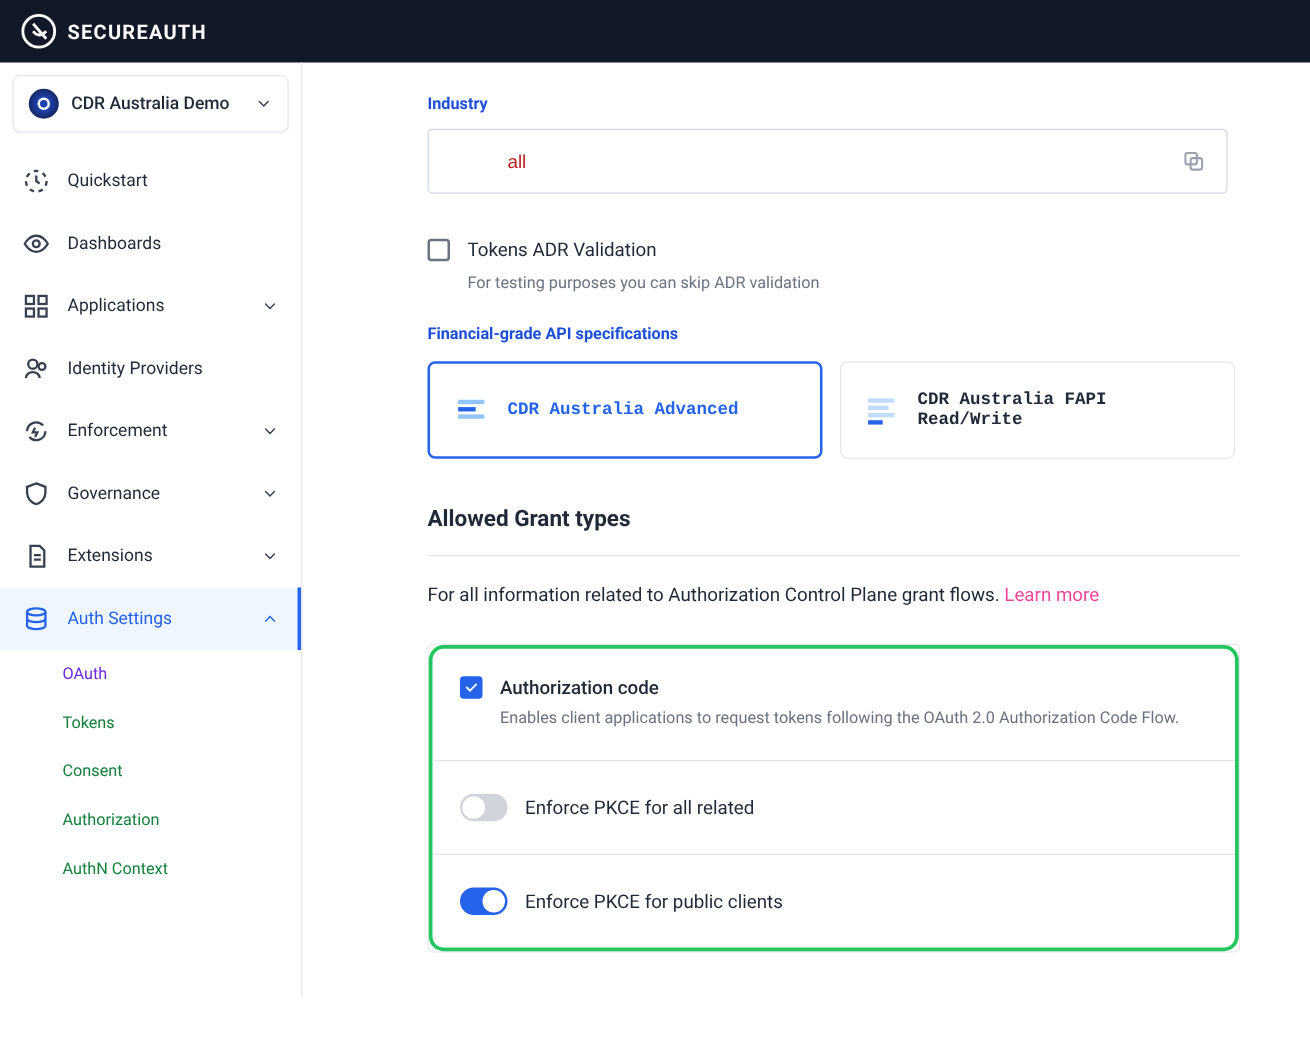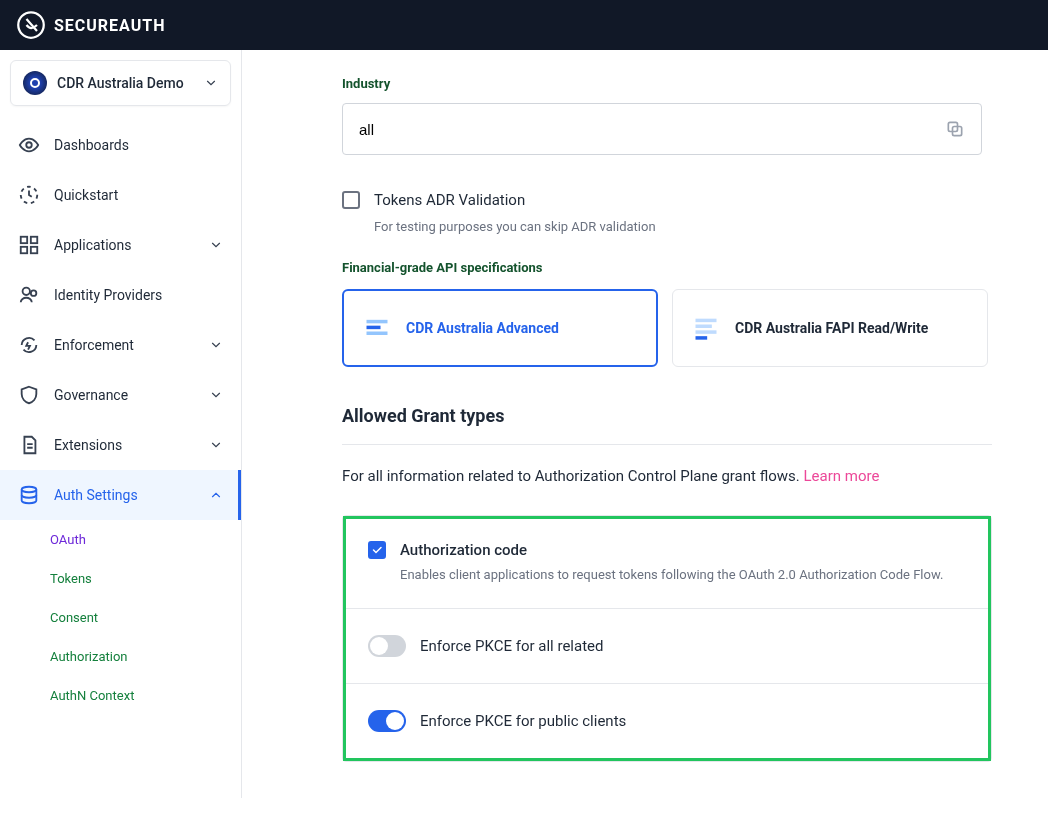--- a/index.html
+++ b/index.html
@@ -21,41 +21,41 @@
 .nav-item.active { background:#eff6ff; color:#2563eb; }
 .nav-item.active .icon svg { stroke:#2563eb; fill:none; }
 .nav-item.active::after { content:""; position:absolute; right:0; top:0; bottom:0; width:3px; background:#2563eb; }
 .nav-item .icon { width:22px; display:flex; justify-content:center; }
 .nav-item .chev { margin-left:auto; }
 .nav-item .chev svg { width:14px; height:14px; }
 .sub-nav { padding-left:50px; }
 .sub-item { padding:12px 0; font-size:13px; color:#15803d; cursor:pointer; }
 .sub-item.active { color:#6d28d9; }
 .main { flex:1; overflow-y:auto; padding:0 56px 30px 100px; }
-.field-label { font-size:13px; font-weight:700; color:#14532d; margin:26px 0 12px; }
+.field-label { font-size:13px; font-weight:700; color:#1d4ed8; margin:26px 0 12px; }
 .input-box { border:1px solid #d1d5db; border-radius:4px; height:52px; display:flex; align-items:center; padding:0 16px; width:640px; }
-.input-box input { border:none; flex:1; font-size:15px; color:#000000; outline:none; background:transparent; }
+.input-box input { border:none; flex:1; font-size:15px; color:#b91c1c; outline:none; background:transparent;margin-left:47px; }
 .copy-ic { color:#9ca3af; }
 .check-row { display:flex; align-items:center; gap:14px; margin-top:36px; }
 .checkbox { width:18px; height:18px; border:2px solid #6b7280; border-radius:3px; cursor:pointer; flex-shrink:0; }
 .checkbox.on { background:#2563eb; border-color:#2563eb; display:flex; align-items:center; justify-content:center; }
 .chk-label { font-size:15px; color:#1f2937; }
 .helper { font-size:13px; color:#6b7280; margin-left:32px; margin-top:10px; }
 .spec-cards { display:flex; gap:14px; margin-top:14px; }
 .card { border:1px solid #e5e7eb; border-radius:6px; padding:22px 18px; display:flex; align-items:center; gap:14px; width:316px; cursor:pointer; }
 .card.sel { border:2px solid #2563eb; }
 .card.sel .card-title { color:#2563eb; }
 .card-ic { width:30px; height:30px; display:flex; align-items:center; justify-content:center; }
-.card-title { font-size:14px; font-weight:700; color:#1f2937; }
+.card-title { font-size:14px; font-weight:700; color:#1f2937;font-family:Liberation Mono, monospace; }
 .section-title { font-size:18px; font-weight:700; margin:38px 0 18px; }
 .info-text { font-size:15px; color:#1f2937; margin:22px 0 30px; }
 .info-text a { color:#ec4899; text-decoration:none; }
 .divider { border-top:1px solid #e5e7eb; margin-top:18px; }
 .grant-panel { border:1px solid #e5e7eb; border-radius:4px; padding:0; }
-.grant-box { border:3px solid #22c55e; padding:22px 22px 26px; border-radius:0; }
+.grant-box { border:3px solid #22c55e; padding:22px 22px 26px; border-radius:12px; }
 .grant-title { font-size:15px; font-weight:500; color:#1f2937; margin-bottom:8px; }
 .grant-desc { font-size:13px; color:#6b7280; }
 .grant-head { display:flex; align-items:flex-start; gap:14px; }
 .divider2 { border-top:1px solid #e5e7eb; margin:26px -22px; }
 .toggle-row { display:flex; align-items:center; gap:14px; }
 .toggle { width:38px; height:22px; border-radius:11px; position:relative; cursor:pointer; flex-shrink:0; }
 .toggle.off { background:#d1d5db; }
 .toggle.on { background:#2563eb; }
 .toggle::after { content:""; position:absolute; width:18px; height:18px; background:#fff; border-radius:50%; top:2px; transition:left .2s; }
 .toggle.off::after { left:2px; }
@@ -85,34 +85,34 @@
         <span class="chev">
             <svg width="14" height="14" viewBox="0 0 24 24">
               <path d="M6 9l6 6 6-6" stroke="#374151" stroke-width="2" fill="none" stroke-linecap="round"></path>
             </svg>
           </span>
       </div>
       <nav class="nav">
         <div class="nav-item">
           <span class="icon">
               <svg width="22" height="22" viewBox="0 0 24 24" fill="none" stroke="#374151" stroke-width="2">
+                <circle cx="12" cy="12" r="9" stroke-dasharray="4 4"></circle>
+                <path d="M12 7v5l3 2"></path>
+              </svg>
+            </span>
+          <span>Quickstart</span>
+        </div>
+        <div class="nav-item">
+          <span class="icon">
+              <svg width="22" height="22" viewBox="0 0 24 24" fill="none" stroke="#374151" stroke-width="2">
                 <path d="M2 12s3.5-7 10-7 10 7 10 7-3.5 7-10 7S2 12 2 12z"></path>
                 <circle cx="12" cy="12" r="3"></circle>
               </svg>
             </span>
           <span>Dashboards</span>
-        </div>
-        <div class="nav-item">
-          <span class="icon">
-              <svg width="22" height="22" viewBox="0 0 24 24" fill="none" stroke="#374151" stroke-width="2">
-                <circle cx="12" cy="12" r="9" stroke-dasharray="4 4"></circle>
-                <path d="M12 7v5l3 2"></path>
-              </svg>
-            </span>
-          <span>Quickstart</span>
         </div>
         <div class="nav-item">
           <span class="icon">
               <svg width="22" height="22" viewBox="0 0 24 24" fill="none" stroke="#374151" stroke-width="2">
                 <rect x="3" y="3" width="7" height="7"></rect>
                 <rect x="14" y="3" width="7" height="7"></rect>
                 <rect x="3" y="14" width="7" height="7"></rect>
                 <rect x="14" y="14" width="7" height="7"></rect>
               </svg>
             </span>

